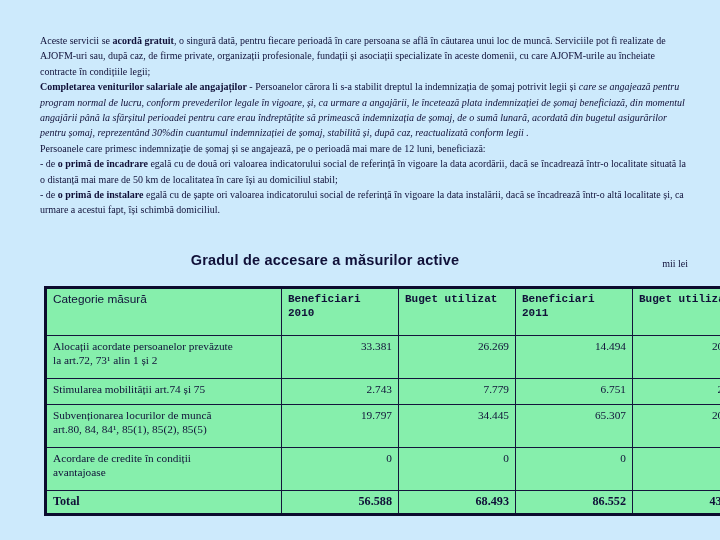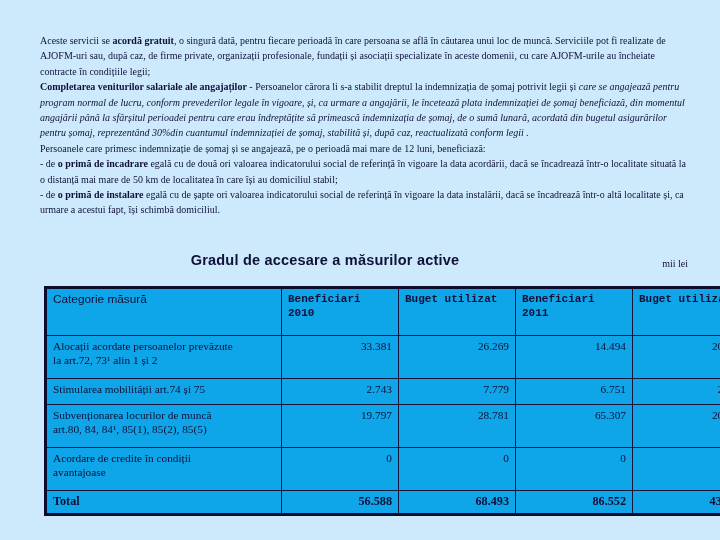--- a/index.html
+++ b/index.html
@@ -80,21 +80,21 @@
     width: 646px;
     table-layout: fixed;
     background: #cdeafc;
   }
   table.grid td {
     border: 1.4px solid #14143c;
     padding: 4px 6px;
     font-size: 11.3px;
     color: #101038;
     vertical-align: top;
-    background: #0ea5e9;
+    background: #86efac;
     line-height: 13.6px;
   }
   table.grid {
     border: 3px solid #0c0c2e;
   }
   td.c-label { width: 222px; }
   td.c-num   { width: 104px; text-align: right; vertical-align: bottom; }
 
   thead td {
     font-weight: bold;
@@ -169,21 +169,21 @@
             <td class="c-num">7.779</td>
             <td class="c-num">6.751</td>
             <td class="c-num">2.606</td>
           </tr>
           <tr class="r-tall">
             <td class="c-label">
               <div>Subvenționarea locurilor de muncă</div>
               <div>art.80, 84, 84¹, 85(1), 85(2), 85(5)</div>
             </td>
             <td class="c-num">19.797</td>
-            <td class="c-num">28.781</td>
+            <td class="c-num">34.445</td>
             <td class="c-num">65.307</td>
             <td class="c-num">20.877</td>
           </tr>
           <tr class="r-tall">
             <td class="c-label">
               <div>Acordare de credite în condiții</div>
               <div>avantajoase</div>
             </td>
             <td class="c-num">0</td>
             <td class="c-num">0</td>

